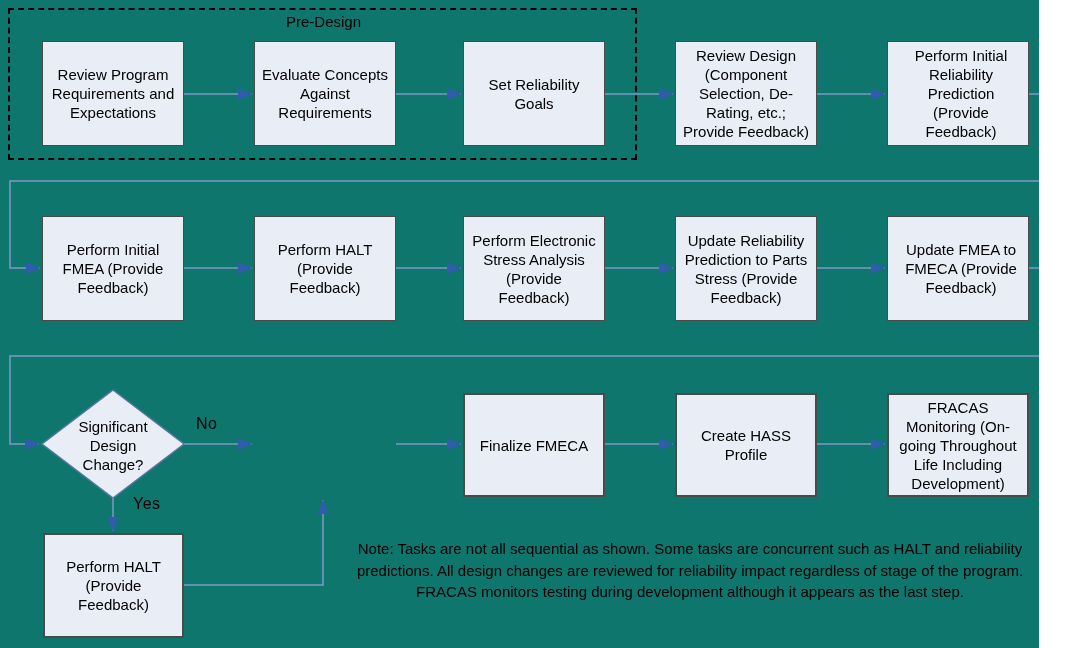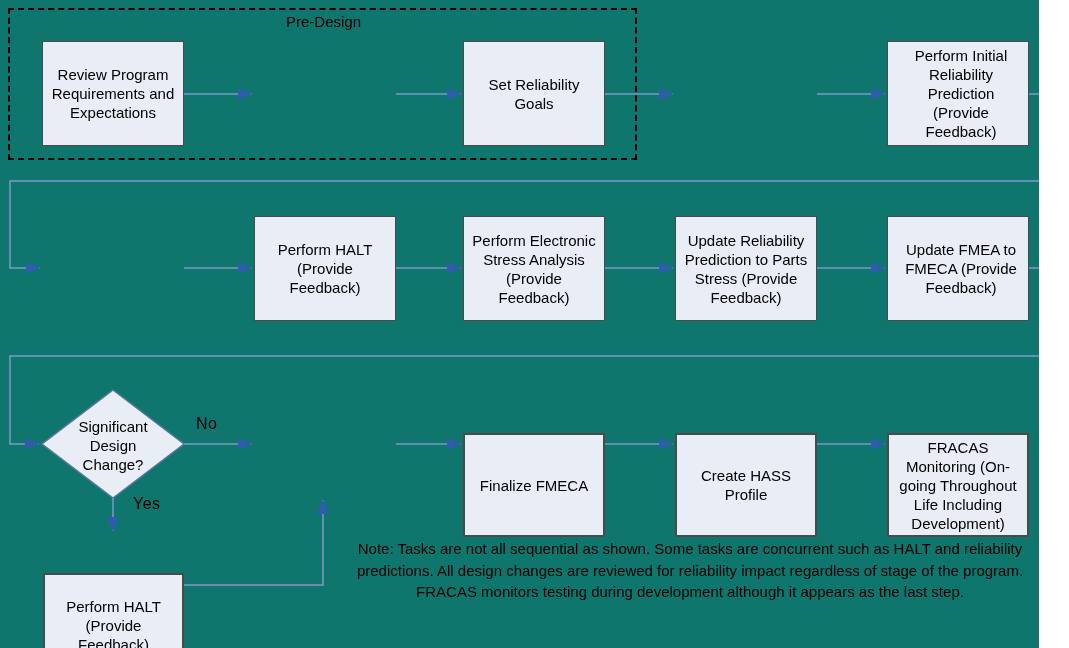--- a/index.html
+++ b/index.html
@@ -23,21 +23,20 @@
     align-items: center;
     justify-content: center;
     text-align: center;
     font-size: 15px;
     line-height: 19px;
     padding: 0 5px;
   }
   .node.thick {
     border-width: 2px;
     padding: 0 4.5px;
-    margin-top: 40px;
   }
   .r1 { top: 41px; }
   .r2 { top: 216px; }
   .r3 { top: 393px; height: 104px; }
   .c1 { left: 42px; }
   .c2 { left: 254px; }
   .c3 { left: 463px; }
   .c4 { left: 675px; }
   .c5 { left: 887px; padding-left: 11px; }
   #halt-again { left: 43px; top: 533px; width: 141px; }
@@ -136,27 +135,36 @@
 
     <path class="conn" d="M184,585 L323,585 L323,500" marker-end="url(#ah)"></path>
   </svg>
 
   <div id="pre-design-group"></div>
   <div id="pre-design-label">Pre-Design</div>
 
   <div class="node r1 c1">
     <span>Review Program Requirements and Expectations</span>
   </div>
+  <div class="node r1 c2">
+    <span>Evaluate Concepts Against Requirements</span>
+  </div>
   <div class="node r1 c3">
     <span>Set Reliability Goals</span>
+  </div>
+  <div class="node r1 c4">
+    <span>Review Design (Component Selection, De-Rating, etc.; Provide Feedback)</span>
   </div>
   <div class="node r1 c5">
     <span>Perform Initial Reliability Prediction (Provide Feedback)</span>
   </div>
 
+  <div class="node r2 c1">
+    <span>Perform Initial FMEA (Provide Feedback)</span>
+  </div>
   <div class="node r2 c2">
     <span>Perform HALT (Provide Feedback)</span>
   </div>
   <div class="node r2 c3">
     <span>Perform Electronic Stress Analysis (Provide Feedback)</span>
   </div>
   <div class="node r2 c4">
     <span>Update Reliability Prediction to Parts Stress (Provide Feedback)</span>
   </div>
   <div class="node r2 c5">

